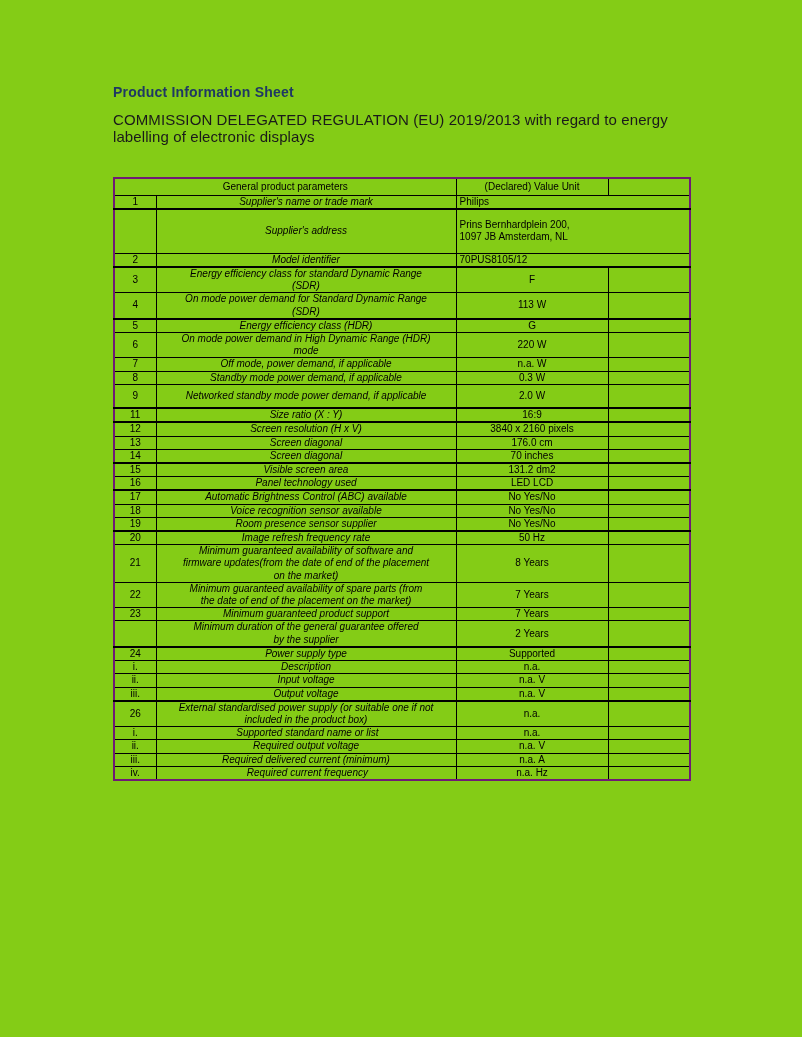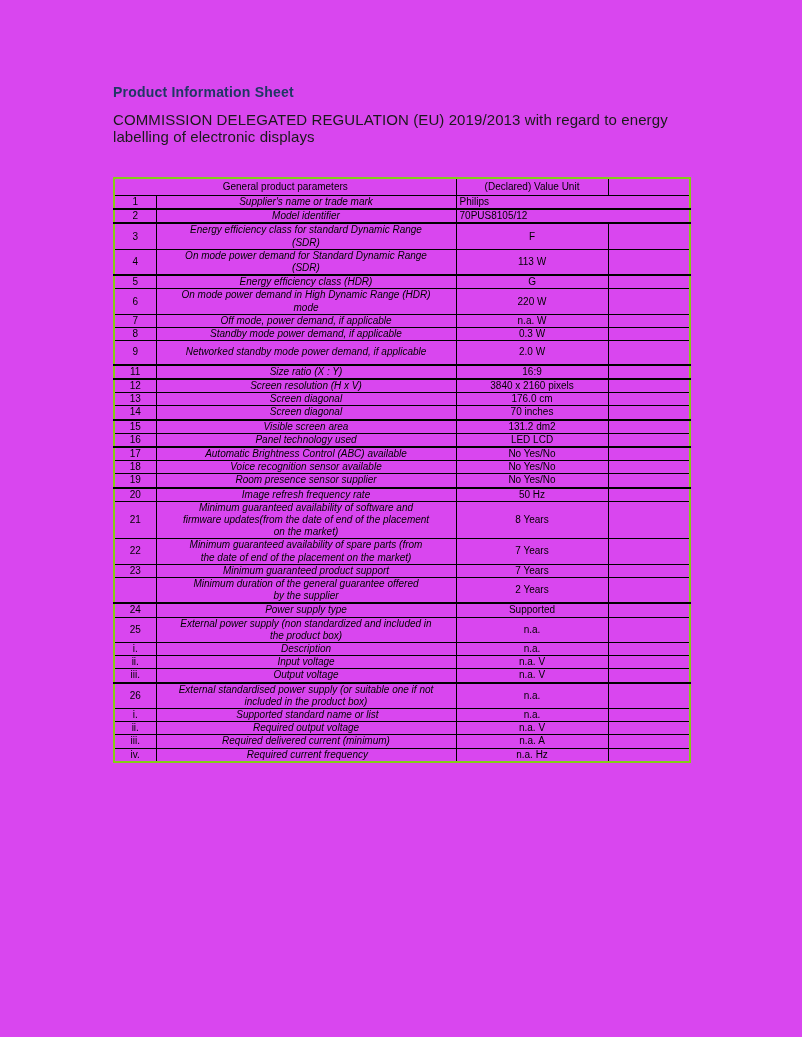--- a/index.html
+++ b/index.html
@@ -1,34 +1,34 @@
 <!DOCTYPE html>
 <html><head>
 <meta charset="utf-8">
 <style>
   html,body{margin:0;padding:0;background:#e8e8e8;}
   .page{
     position:relative;
     width:802px;height:1037px;
-    background:#d946ef;
+    background:#84cc16;
     font-family:"Liberation Sans",sans-serif;
     color:#000;
     overflow:hidden;
   }
   .content{position:absolute;left:113px;top:84px;width:576px;}
   .title{
     font-size:14px;font-weight:bold;color:#1f3864;
     margin:0 0 11px 0;letter-spacing:.2px;
   }
   .subtitle{
     font-size:15px;color:#1a1a1a;margin:0 0 32px 0;letter-spacing:.1px;
   }
   table.pis{
     border-collapse:collapse;table-layout:fixed;
-    width:576px;border:2px solid #84cc16;
+    width:576px;border:2px solid #701a75;
   }
   .c-num{width:42px;}
   .c-param{width:300px;}
   .c-val{width:152px;}
   .c-unit{width:82px;}
   table.pis th, table.pis td{
     border:1px solid #000;
     font-size:10px;line-height:12.2px;
     vertical-align:middle;
     padding:0 3px;
@@ -66,20 +66,26 @@
           <th>(Declared) Value Unit</th>
           <th></th>
         </tr>
       </thead>
       <tbody id="rows">
           <tr class="thick">
             <td class="num-cell">1</td>
             <td class="param-cell">Supplier's name or trade mark</td>
             <td class="value-cell left" colspan="2">Philips</td>
           </tr>
+          <tr style="height: 44px;">
+            <td class="num-cell"></td>
+            <td class="param-cell">Supplier's address</td>
+            <td class="value-cell left" colspan="2">Prins Bernhardplein 200,
+1097 JB Amsterdam, NL</td>
+          </tr>
           <tr class="thick">
             <td class="num-cell">2</td>
             <td class="param-cell">Model identifier</td>
             <td class="value-cell left" colspan="2">70PUS8105/12</td>
           </tr>
           <tr>
             <td class="num-cell">3</td>
             <td class="param-cell">Energy efficiency class for standard Dynamic Range
 (SDR)</td>
             <td class="value-cell">F</td>
@@ -208,27 +214,20 @@
             <td class="num-cell"></td>
             <td class="param-cell">Minimum duration of the general guarantee offered
 by the supplier</td>
             <td class="value-cell">2 Years</td>
             <td class="unit-cell"></td>
           </tr>
           <tr>
             <td class="num-cell">24</td>
             <td class="param-cell">Power supply type</td>
             <td class="value-cell">Supported</td>
-            <td class="unit-cell"></td>
-          </tr>
-          <tr>
-            <td class="num-cell">25</td>
-            <td class="param-cell">External power supply (non standardized and included in
-the product box)</td>
-            <td class="value-cell">n.a.</td>
             <td class="unit-cell"></td>
           </tr>
           <tr>
             <td class="num-cell">i.</td>
             <td class="param-cell">Description</td>
             <td class="value-cell">n.a.</td>
             <td class="unit-cell"></td>
           </tr>
           <tr>
             <td class="num-cell">ii.</td>

